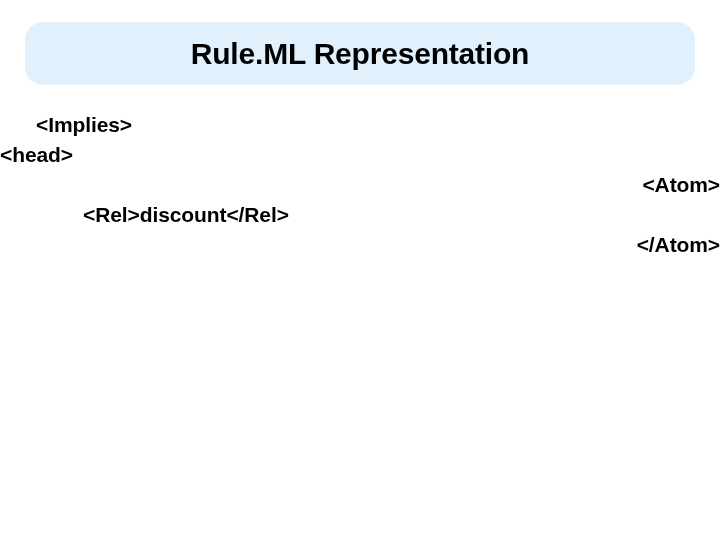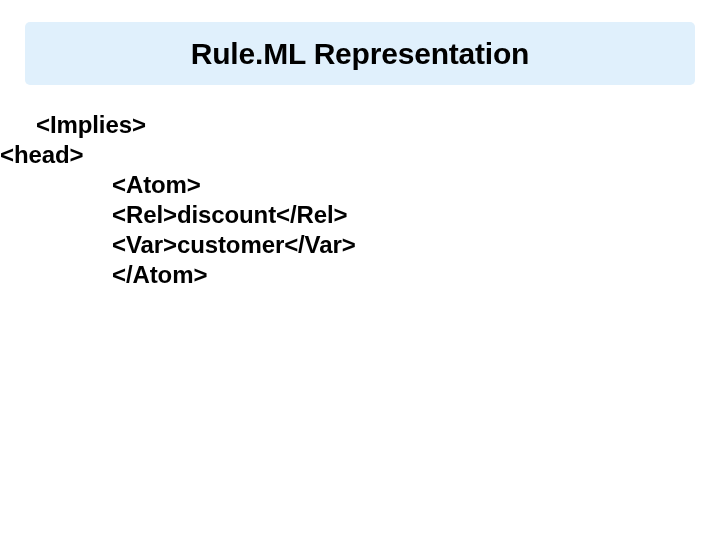--- a/index.html
+++ b/index.html
@@ -19,21 +19,21 @@
     height: 540px;
     background: #ffffff;
   }
   .title-banner {
     position: absolute;
     left: 25px;
     top: 22px;
     width: 670px;
     height: 63px;
     background: #e0f0fc;
-    border-radius: 5px;
+    border-radius: 18px;
     display: flex;
     align-items: center;
     justify-content: center;
     box-sizing: border-box;
   }
   .title-text {
     font-family: "Liberation Sans", sans-serif;
     font-size: 30px;
     font-weight: bold;
     color: #000000;
@@ -42,44 +42,43 @@
     white-space: nowrap;
   }
   .code-block {
     position: absolute;
     left: 0;
     top: 110px;
     width: 720px;
   }
   .code-line {
     font-family: "Liberation Sans", sans-serif;
-    font-size: 24px;
+    font-size: 21px;
     font-weight: bold;
     color: #000000;
     line-height: 30px;
     height: 30px;
     white-space: pre;
     letter-spacing: -0.1px;
   }
   .ind-0 { padding-left: 36px; }
   .ind-1 { }
-  .ind-2 { padding-left: 112px; }
-  .ind-3 { padding-left: 112px; }
+  .ind-2 { padding-left: 112px; text-align: right; }
+  .ind-3 { padding-left: 83px; }
 </style>
 </head>
 <body>
 
 <div class="slide">
 
   <div class="title-banner">
     <div class="title-text">Rule.ML Representation</div>
   </div>
 
   <div class="code-block">
     <div class="code-line ind-0">&lt;Implies&gt;</div>
     <div class="code-line ind-1">&lt;head&gt;</div>
     <div class="code-line ind-2">&lt;Atom&gt;</div>
     <div class="code-line ind-3">&lt;Rel&gt;discount&lt;/Rel&gt;</div>
-    <div class="code-line ind-3">&lt;Var&gt;customer&lt;/Var&gt;</div>
     <div class="code-line ind-2">&lt;/Atom&gt;</div>
   </div>
 
 </div>
 
 </body></html>

